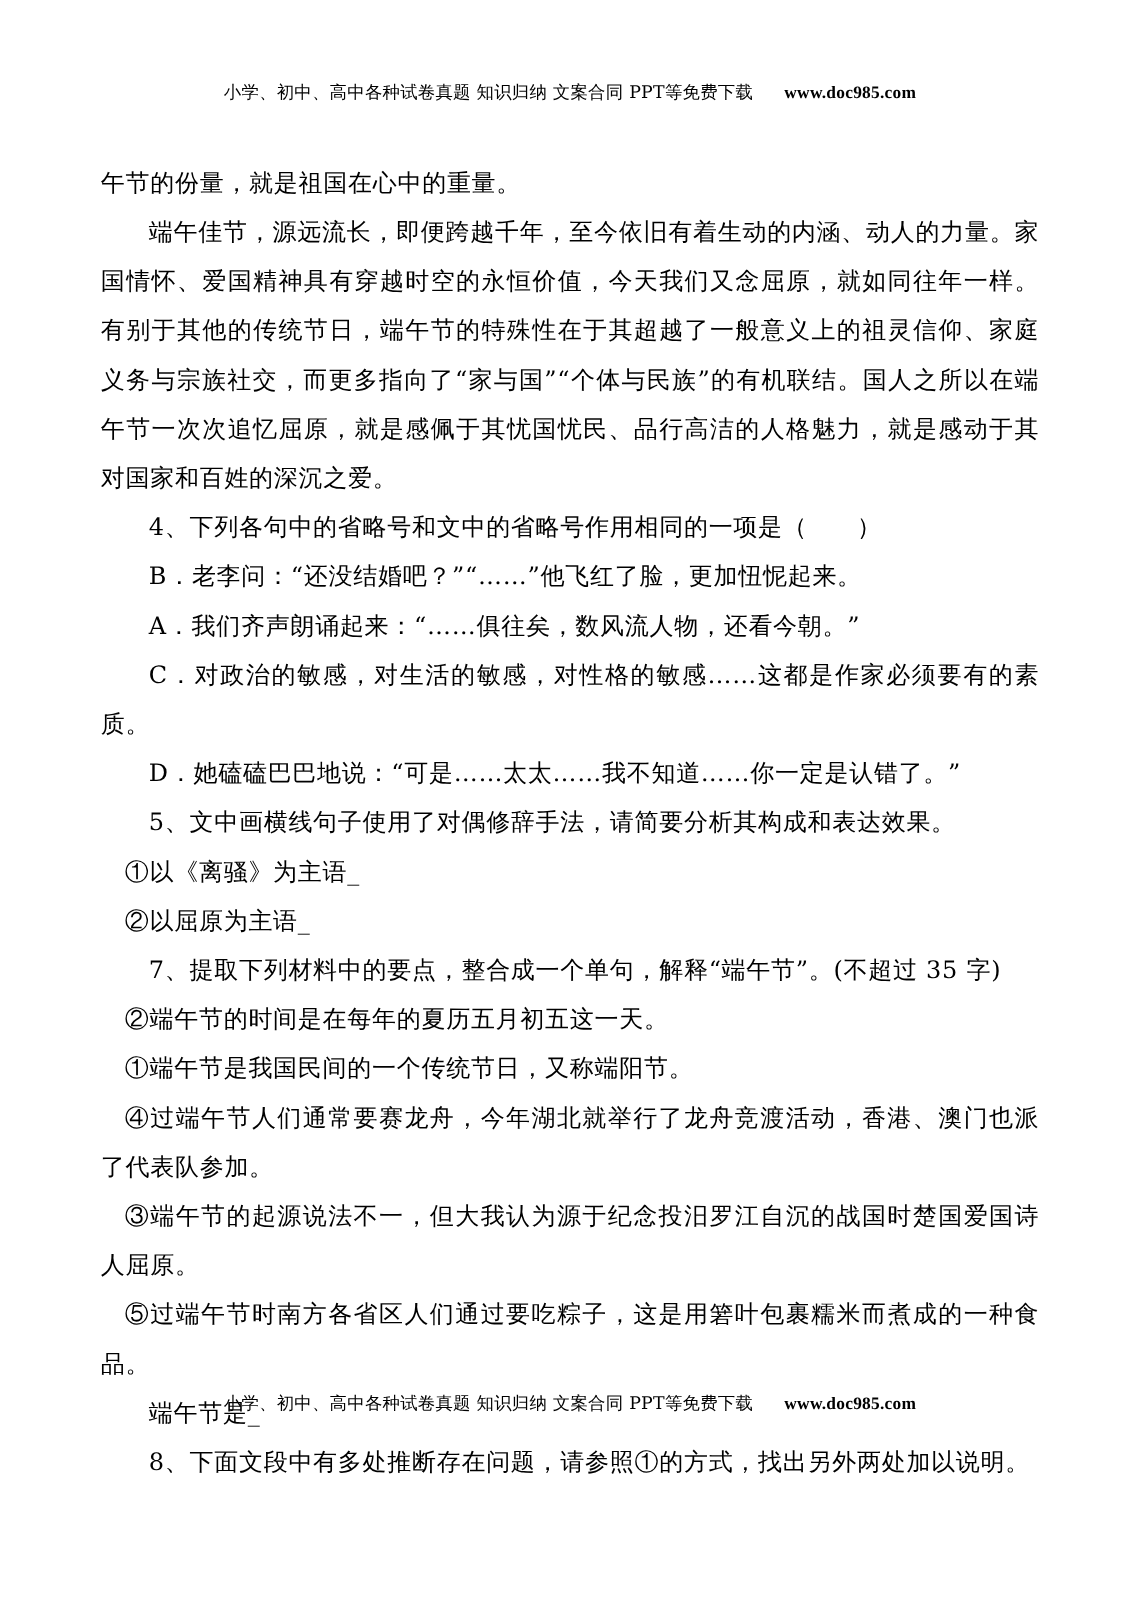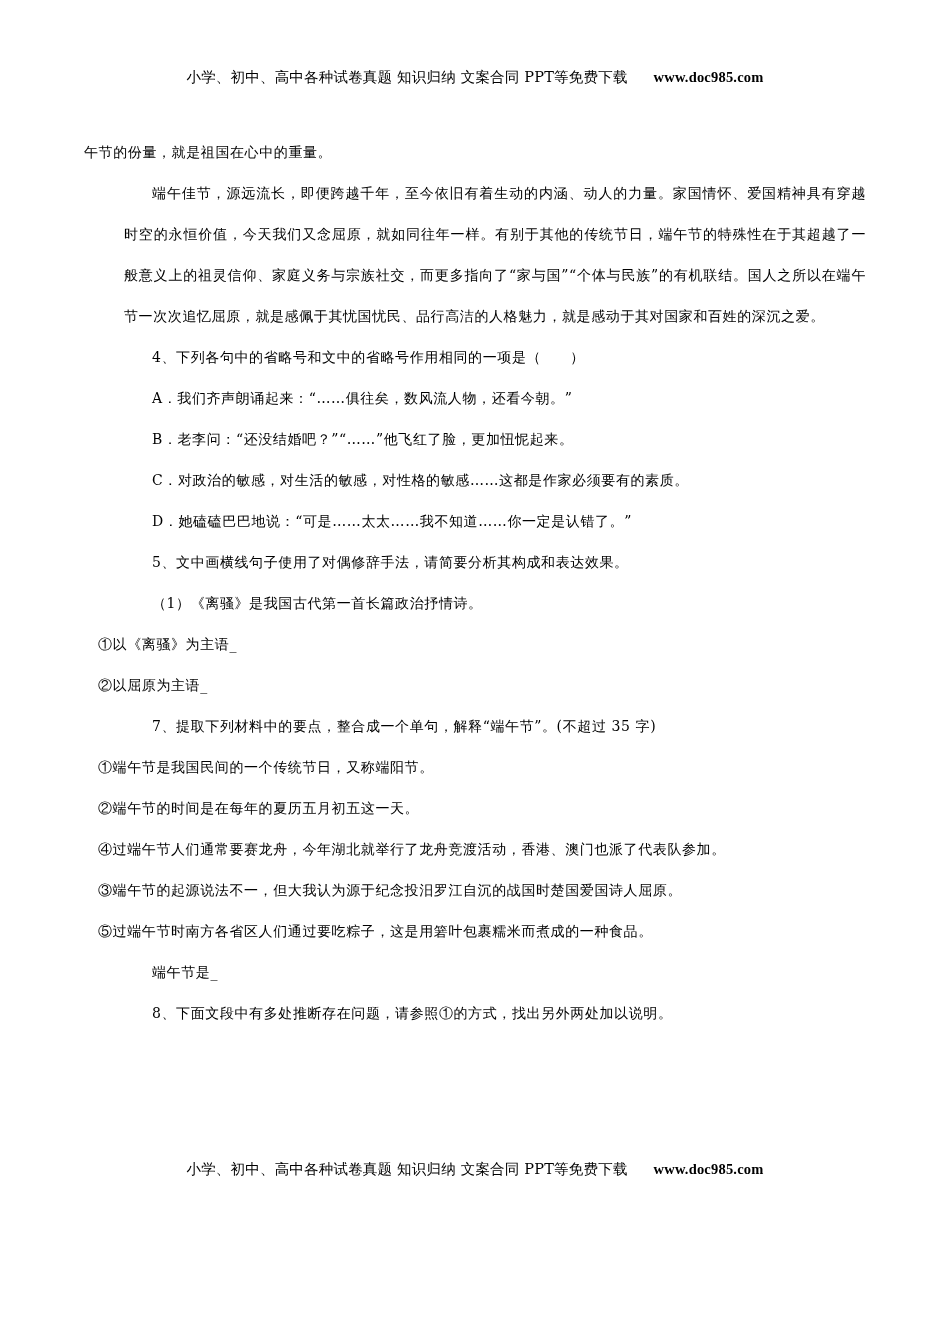--- a/index.html
+++ b/index.html
@@ -42,54 +42,53 @@
     margin-left: 26px;
   }
   .content {
     position: absolute;
     left: 84px;
     top: 132px;
     width: 782px;
   }
   p {
     margin: 0 0 0 0;
-    font-size: 14px;
+    font-size: 20px;
     line-height: 41px;
     text-align: justify;
     text-justify: inter-ideograph;
     letter-spacing: 0.6px;
   }
-  p.indent2 { text-indent: 2em; margin-left: 40px; }
+  p.indent2 { text-indent: 2em; }
   p.indent1 { text-indent: 1em; }
   p.noindent { text-indent: 0; }
 </style>
 </head>
 <body>
 
 <div class="page">
 
   <div class="header-watermark">
     <span>小学、初中、高中各种试卷真题 知识归纳 文案合同 PPT等免费下载</span><span class="wm-url">www.doc985.com</span>
   </div>
 
   <div class="content">
     <p class="noindent">午节的份量，就是祖国在心中的重量。</p>
     <p class="indent2">端午佳节，源远流长，即便跨越千年，至今依旧有着生动的内涵、动人的力量。家国情怀、爱国精神具有穿越时空的永恒价值，今天我们又念屈原，就如同往年一样。有别于其他的传统节日，端午节的特殊性在于其超越了一般意义上的祖灵信仰、家庭义务与宗族社交，而更多指向了“家与国”“个体与民族”的有机联结。国人之所以在端午节一次次追忆屈原，就是感佩于其忧国忧民、品行高洁的人格魅力，就是感动于其对国家和百姓的深沉之爱。</p>
     <p class="indent2">4、下列各句中的省略号和文中的省略号作用相同的一项是（　　）</p>
+    <p class="indent2">B．老李问：“还没结婚吧？”“……”他飞红了脸，更加忸怩起来。</p>
     <p class="indent2">A．我们齐声朗诵起来：“……俱往矣，数风流人物，还看今朝。”</p>
-    <p class="indent2">B．老李问：“还没结婚吧？”“……”他飞红了脸，更加忸怩起来。</p>
     <p class="indent2">C．对政治的敏感，对生活的敏感，对性格的敏感……这都是作家必须要有的素质。</p>
     <p class="indent2">D．她磕磕巴巴地说：“可是……太太……我不知道……你一定是认错了。”</p>
     <p class="indent2">5、文中画横线句子使用了对偶修辞手法，请简要分析其构成和表达效果。</p>
-    <p class="indent2">（1）《离骚》是我国古代第一首长篇政治抒情诗。</p>
     <p class="indent1">①以《离骚》为主语_</p>
     <p class="indent1">②以屈原为主语_</p>
     <p class="indent2">7、提取下列材料中的要点，整合成一个单句，解释“端午节”。(不超过 35 字)</p>
+    <p class="indent1">②端午节的时间是在每年的夏历五月初五这一天。</p>
     <p class="indent1">①端午节是我国民间的一个传统节日，又称端阳节。</p>
-    <p class="indent1">②端午节的时间是在每年的夏历五月初五这一天。</p>
     <p class="indent1">④过端午节人们通常要赛龙舟，今年湖北就举行了龙舟竞渡活动，香港、澳门也派了代表队参加。</p>
     <p class="indent1">③端午节的起源说法不一，但大我认为源于纪念投汨罗江自沉的战国时楚国爱国诗人屈原。</p>
     <p class="indent1">⑤过端午节时南方各省区人们通过要吃粽子，这是用箬叶包裹糯米而煮成的一种食品。</p>
     <p class="indent2">端午节是_</p>
     <p class="indent2">8、下面文段中有多处推断存在问题，请参照①的方式，找出另外两处加以说明。</p>
   </div>
 
   <div class="footer-watermark">
     <span>小学、初中、高中各种试卷真题 知识归纳 文案合同 PPT等免费下载</span><span class="wm-url">www.doc985.com</span>
   </div>

